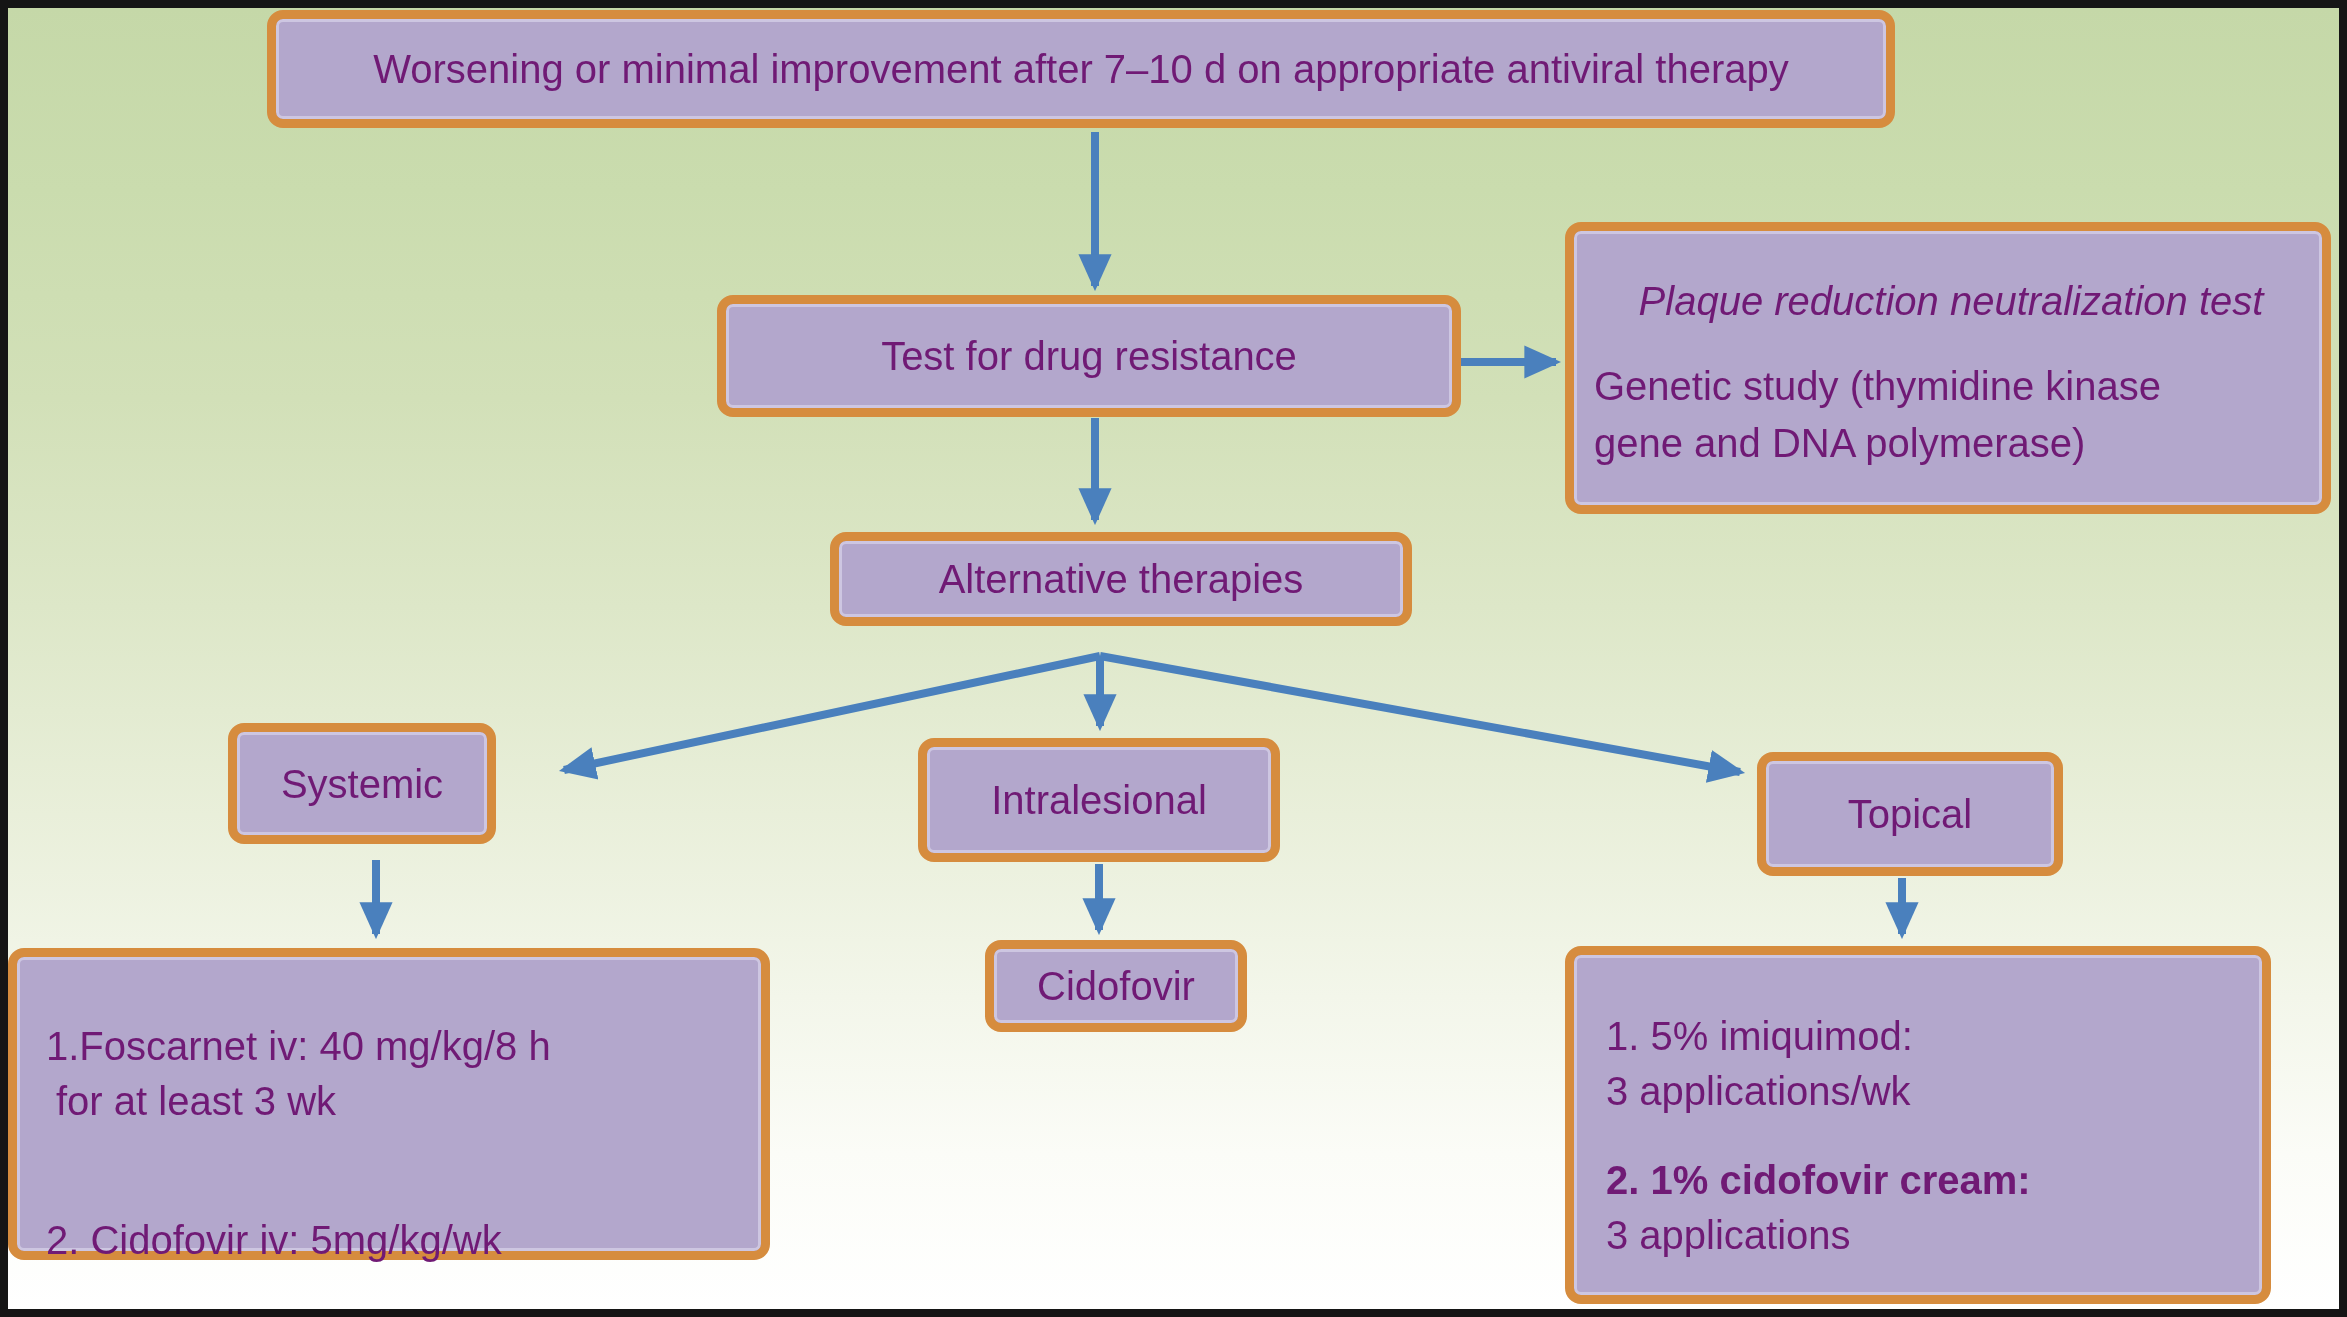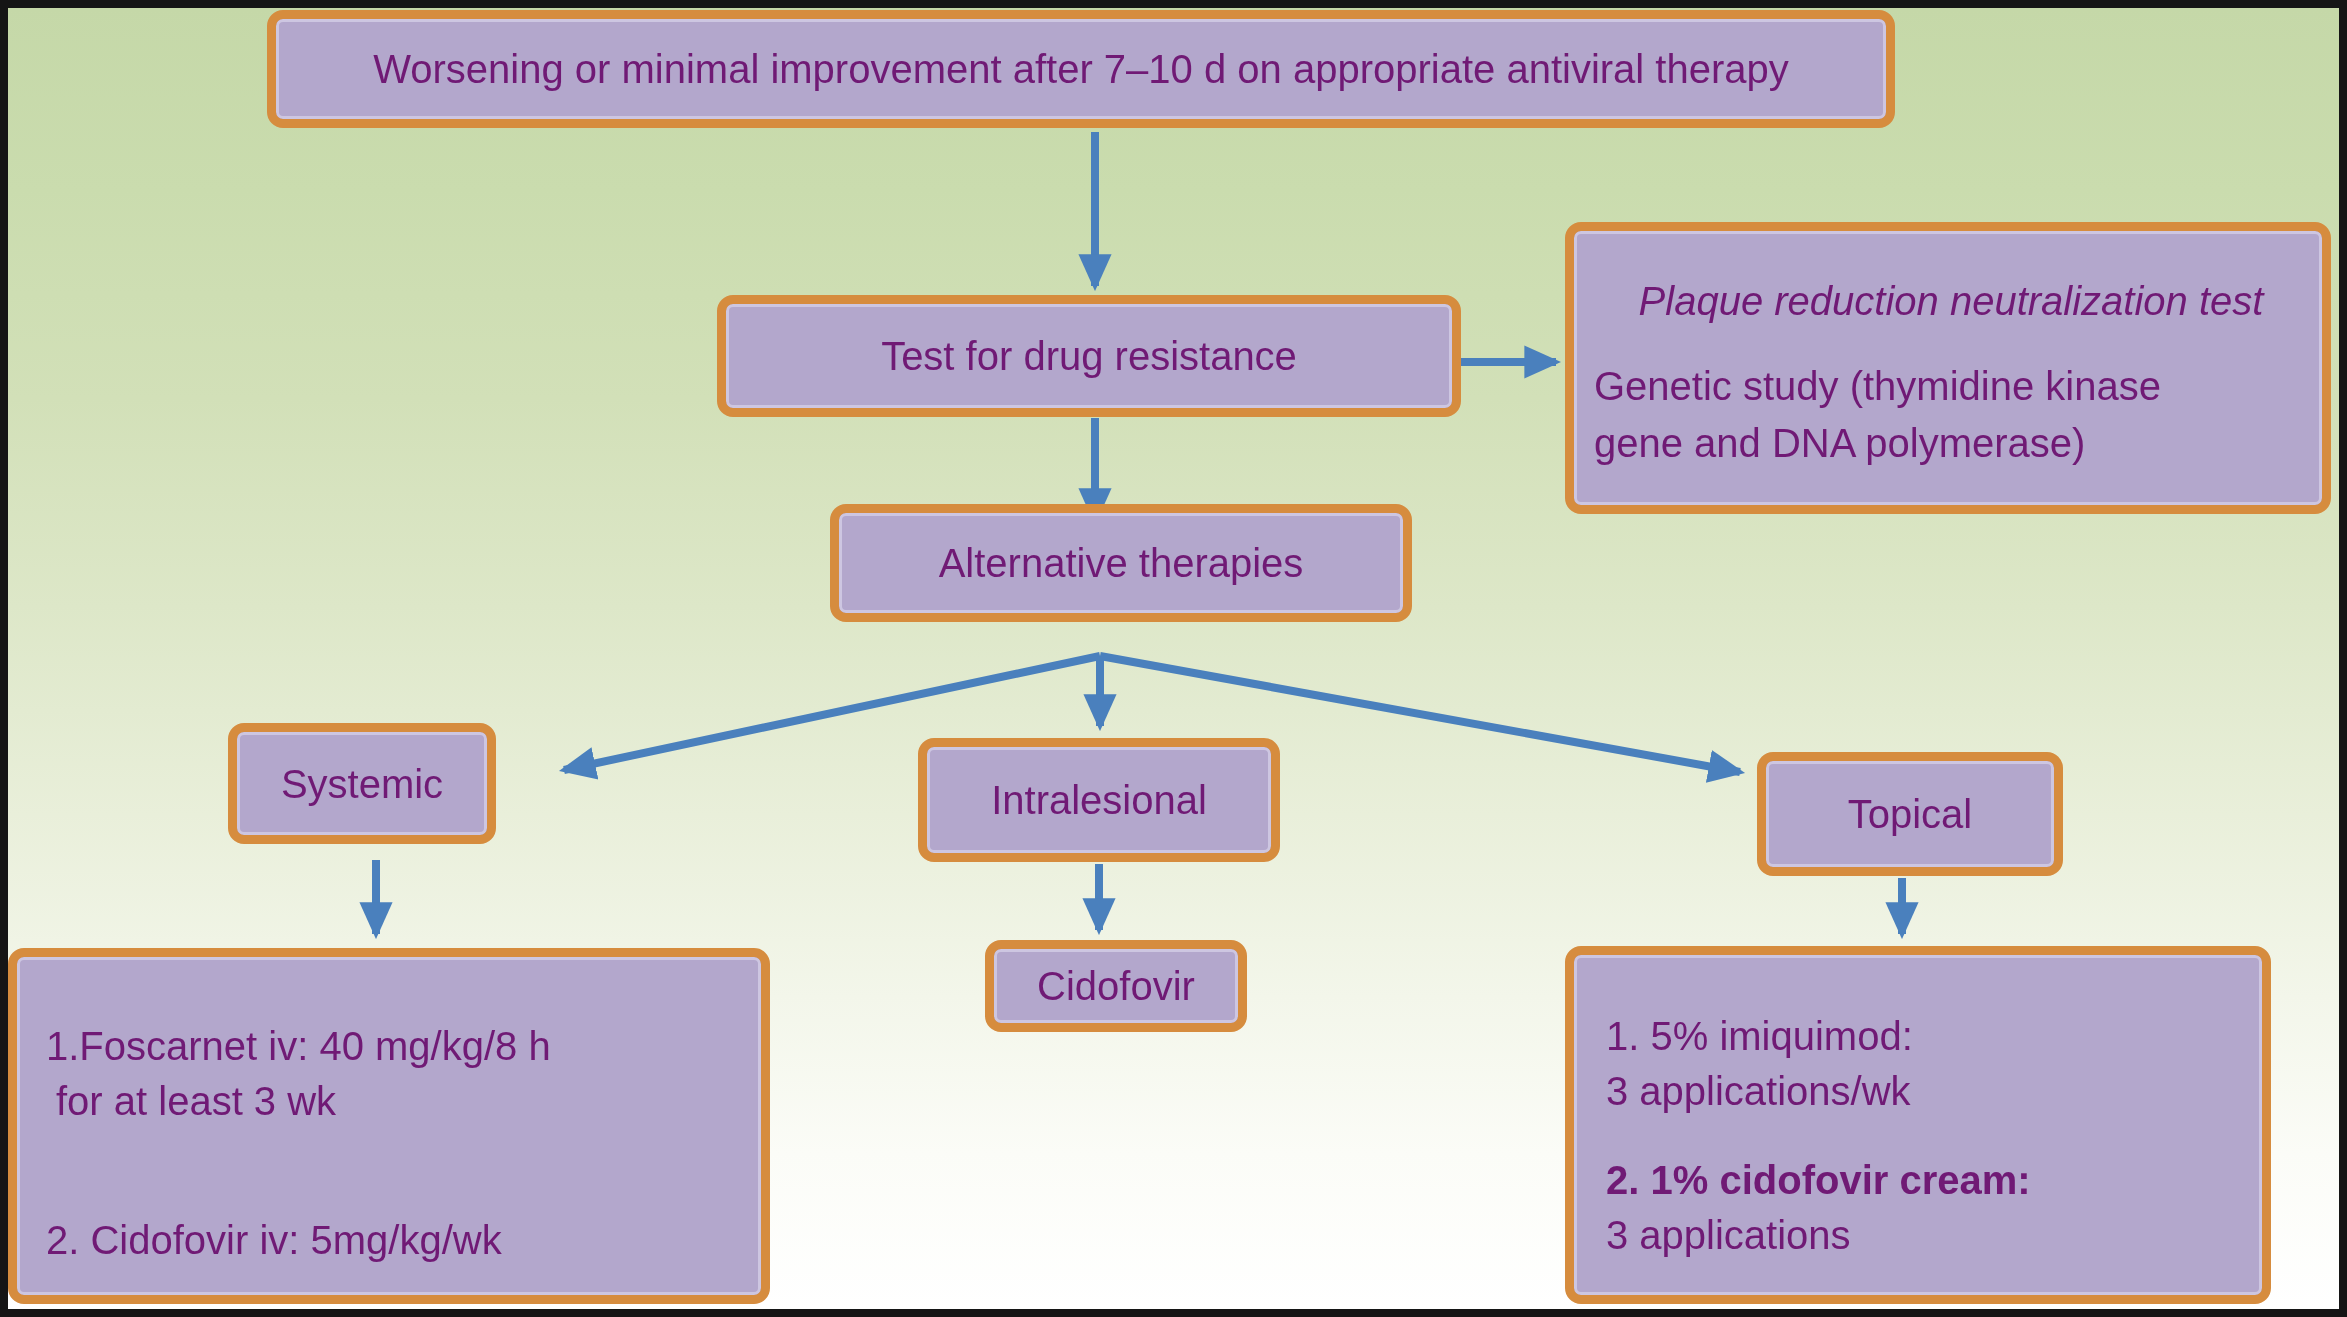--- a/index.html
+++ b/index.html
@@ -103,37 +103,37 @@
     <div class="node side-box" style="left:1557px; top:214px; width:766px; height:292px;">
       <span class="line line-italic">Plaque reduction neutralization test</span>
       <span class="line">Genetic study (thymidine kinase</span>
       <span class="line">gene and DNA polymerase)</span>
     </div>
 
     <div class="node center" style="left:709px; top:287px; width:744px; height:122px;">
       <span class="line">Test for drug resistance</span>
     </div>
 
-    <div class="node center" style="left:822px; top:496px; width:582px; height:118px;justify-content:center;">
+    <div class="node center" style="left:822px; top:524px; width:582px; height:94px;justify-content:center;">
       <span class="line">Alternative therapies</span>
     </div>
 
     <div class="node center" style="left:220px; top:715px; width:268px; height:121px;">
       <span class="line">Systemic</span>
     </div>
 
     <div class="node center" style="left:910px; top:730px; width:362px; height:124px;">
       <span class="line">Intralesional</span>
     </div>
 
     <div class="node center" style="left:1749px; top:744px; width:306px; height:124px;">
       <span class="line">Topical</span>
     </div>
 
-    <div class="node sys-box" style="left:0px; top:940px; width:762px; height:356px;padding-left:29px;">
+    <div class="node sys-box" style="left:0px; top:940px; width:762px; height:312px;padding-left:29px;">
       <span class="line">1.Foscarnet iv: 40 mg/kg/8 h</span>
       <span class="line indent">for at least 3 wk</span>
       <span class="line item-gap">2. Cidofovir iv: 5mg/kg/wk</span>
     </div>
 
     <div class="node center" style="left:977px; top:932px; width:262px; height:92px;">
       <span class="line">Cidofovir</span>
     </div>
 
     <div class="node top-box" style="left:1557px; top:938px; width:706px; height:358px;">

